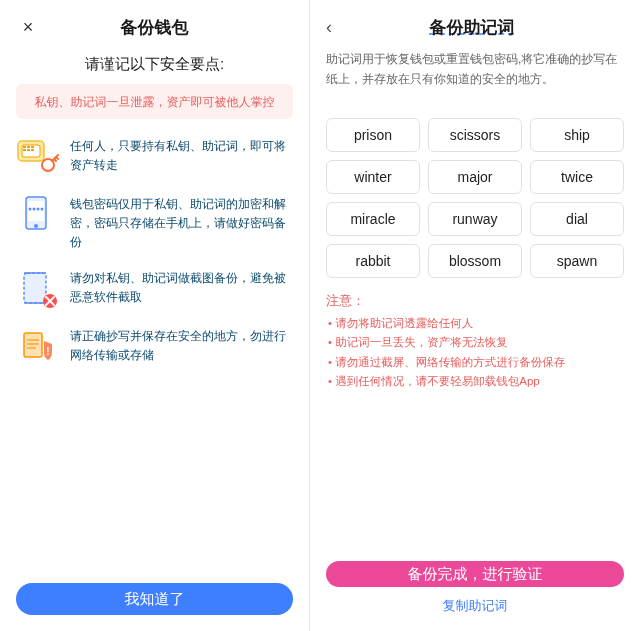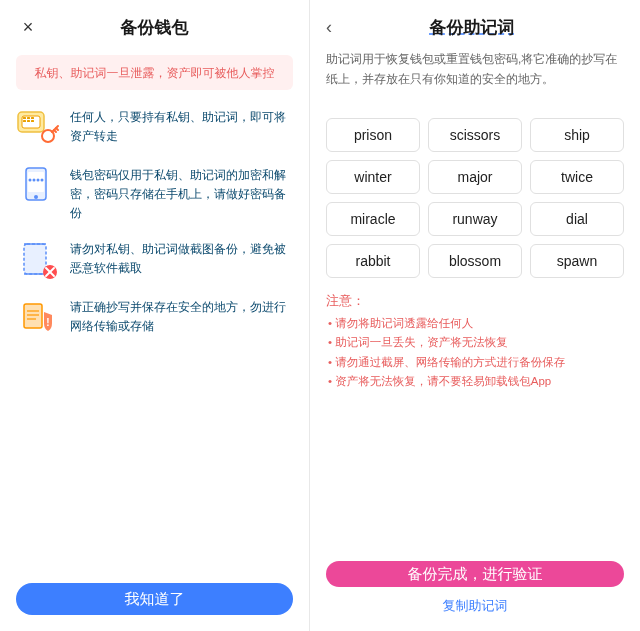--- a/index.html
+++ b/index.html
@@ -234,20 +234,21 @@
 <body>
 
 <div class="left-panel">
   <div class="left-header">
     <div class="close-btn">
       <span>×</span>
     </div>
     <span class="left-title">备份钱包</span>
   </div>
 
+  <div class="safety-heading">请谨记以下安全要点:</div>
 
   <div class="warning-banner">
     <span>私钥、助记词一旦泄露，资产即可被他人掌控</span>
   </div>
 
   <div class="safety-items">
 
     <div class="safety-item">
       <div class="safety-icon">
         <svg viewBox="0 0 44 44" fill="none" xmlns="http://www.w3.org/2000/svg">
@@ -360,21 +361,21 @@
     <div class="notice-item">
       <span>• 请勿将助记词透露给任何人</span>
     </div>
     <div class="notice-item">
       <span>• 助记词一旦丢失，资产将无法恢复</span>
     </div>
     <div class="notice-item">
       <span style="color:#e85d5d">• 请勿通过截屏、网络传输的方式进行备份保存</span>
     </div>
     <div class="notice-item">
-      <span>• 资产将无法恢复，请不要轻易卸载钱包App</span>
+      <span>• 遇到任何情况，请不要轻易卸载钱包App</span>
     </div>
   </div>
 
   <div class="right-bottom">
     <button class="backup-btn">
       <span>备份完成，进行验证</span>
     </button>
     <div class="copy-link">复制助记词</div>
   </div>
 </div>

